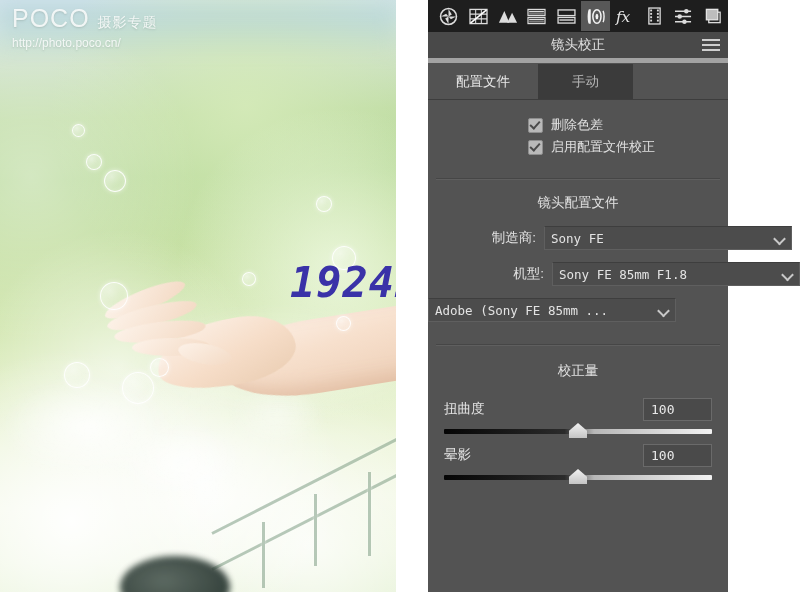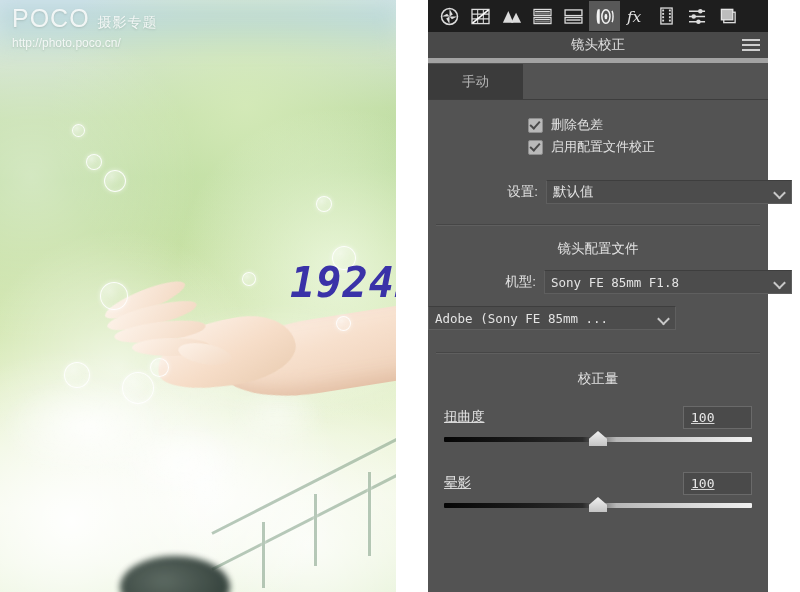--- a/index.html
+++ b/index.html
@@ -122,21 +122,21 @@
     font-size:42px;font-weight:bold;font-style:italic;
     color:#3a32a8;letter-spacing:1px;
     white-space:nowrap;
   }
 
   
   .gutter{position:absolute;left:396px;top:0;width:32px;height:592px;background:#ffffff;}
 
   
   .panel{
-    position:absolute;left:428px;top:0;width:340px;height:592px;
+    position:absolute;left:428px;top:0;width:300px;height:592px;
     background:#535353;color:#d6d6d6;
     font-size:13px;
   }
   .panel-icons{
     height:32px;background:#1e1e1e;display:flex;align-items:center;
     padding-left:6px;gap:0px;
   }
   .ic{
     width:31px;height:30px;display:flex;align-items:center;justify-content:center;
     color:#d8d8d8;
@@ -198,21 +198,21 @@
   }
   .caret::after{
     content:"";position:absolute;left:0;top:1px;width:7px;height:7px;
     border:solid #c9c9c9;border-width:0 2px 2px 0;transform:rotate(45deg);
   }
 
   .sep{height:1px;background:#464646;border-bottom:1px solid #5f5f5f;margin:14px 8px 0 8px;}
   .section-title{text-align:center;font-size:13.5px;color:#e2e2e2;margin-top:14px;}
 
   .slider-block{margin:14px 16px 0 16px;position:relative;}
-  .slider-head{display:flex;align-items:center;justify-content:space-between;height:26px;text-decoration:underline;}
+  .slider-head{display:flex;align-items:center;justify-content:space-between;height:26px;}
   .slider-name{font-size:13.5px;color:#e4e4e4;}
   .numbox{
     width:60px;height:21px;background:#4a4a4a;border:1px solid #6a6a6a;
     display:flex;align-items:center;padding-left:7px;color:#e8e8e8;
     font-family:"DejaVu Sans Mono","Liberation Mono",monospace;font-size:13px;
   }
   .track{
     position:relative;height:5px;margin-top:7px;
     background:linear-gradient(90deg,#050505 0%,#2b2b2b 45%,#b7b7b7 56%,#f2f2f2 100%);
     border-radius:1px;
@@ -362,46 +362,47 @@
     <div class="panel-title">
       <span>镜头校正</span>
       <div class="burger">
         <span></span>
           <span></span>
           <span></span>
       </div>
     </div>
 
     <div class="tabbar">
+      <div class="tab active">配置文件</div>
       <div class="tab inactive">手动</div>
       <div class="tab-fill"></div>
     </div>
 
     <div class="body">
 
       <div class="chk-row first">
         <span class="chk"></span>
         <span class="chk-label">删除色差</span>
       </div>
       <div class="chk-row">
         <span class="chk"></span>
         <span class="chk-label">启用配置文件校正</span>
       </div>
 
-      <div class="field-row" style="margin-top:22px;">
-        <span class="field-label" style="width:110px;">设置:</span>
-        <span class="select cjk" style="width:232px;">默认值<span class="caret"></span></span>
-      </div>
 
       <div class="sep" style="margin-top:20px;"></div>
 
       <div class="section-title">镜头配置文件</div>
 
-
-      <div class="field-row" style="margin-top:12px;">
+      <div class="field-row">
+        <span class="field-label" style="width:108px;">制造商:</span>
+        <span class="select" style="width:234px;">Sony FE<span class="caret"></span></span>
+      </div>
+
+      <div class="field-row" style="margin-top:12px;padding-left:8px;">
         <span class="field-label" style="width:108px;">机型:</span>
         <span class="select" style="width:234px;">Sony FE 85mm F1.8<span class="caret"></span></span>
       </div>
 
       <div class="field-row" style="margin-top:12px;">
         <span class="select" style="width:234px;">Adobe (Sony FE 85mm ...<span class="caret"></span></span>
       </div>
 
       <div class="sep" style="margin-top:22px;"></div>
 
@@ -410,21 +411,21 @@
       <div class="slider-block" style="margin-top:16px;">
         <div class="slider-head">
           <span class="slider-name">扭曲度</span>
           <span class="numbox">100</span>
         </div>
         <div class="track">
           <div class="knob" style="left:50%;"></div>
         </div>
       </div>
 
-      <div class="slider-block" style="margin-top:28px;">
+      <div class="slider-block" style="margin-top:8px;">
         <div class="slider-head">
           <span class="slider-name">晕影</span>
           <span class="numbox">100</span>
         </div>
         <div class="track">
           <div class="knob" style="left:50%;"></div>
         </div>
       </div>
 
     </div>

